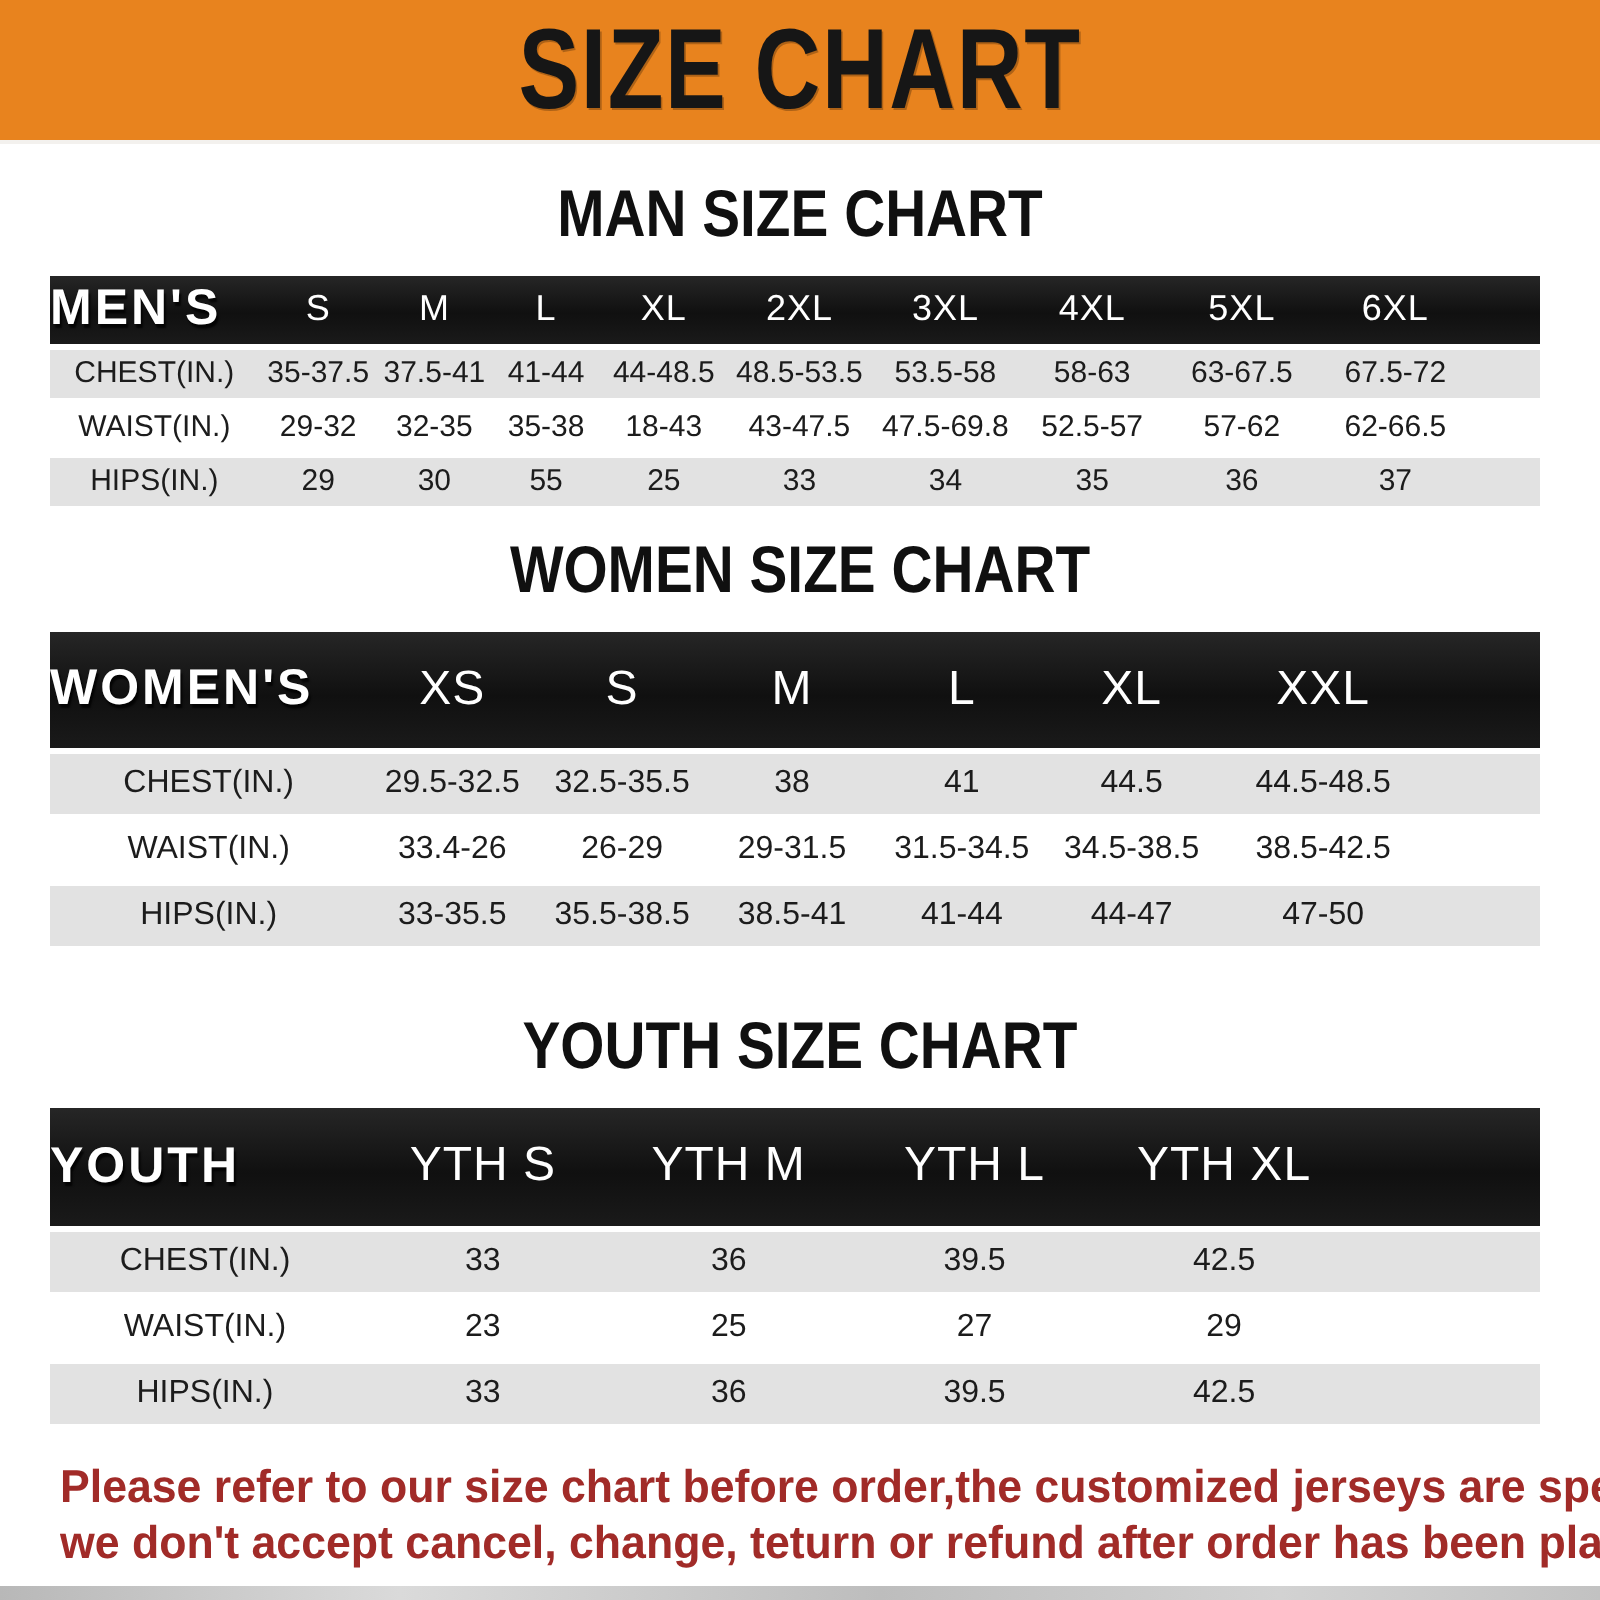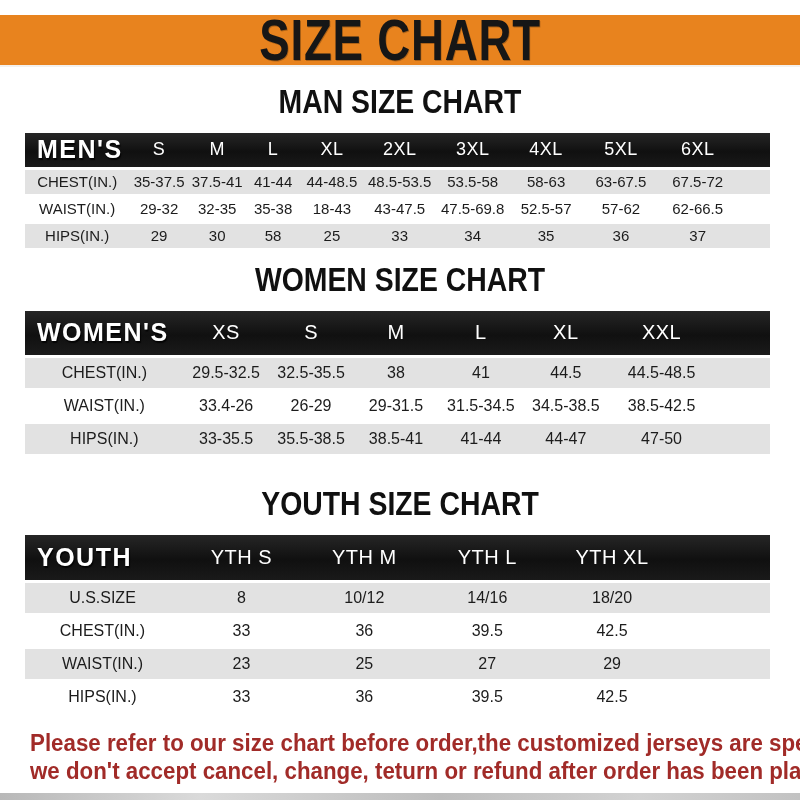--- a/index.html
+++ b/index.html
@@ -7,25 +7,24 @@
   body {
     width: 800px; height: 800px;
     background: #ffffff;
     font-family: "Liberation Sans", sans-serif;
     position: relative;
     overflow: hidden;
   }
 
   
   .banner {
-    height: 52px;
+    height: 72px;
     background: var(--orange, #E8831E);
     display: flex; align-items: center; justify-content: center;
     border-bottom: 2px solid #f3f1ee;
-    margin-top: 15px;
   }
   .banner-title {
     font-size: 57px; font-weight: 800; color: #161616;
     transform: scaleX(0.80); white-space: nowrap; letter-spacing: 1px;
     text-shadow: 1px 1px 0 rgba(0,0,0,0.25);
   }
 
   
   .section-title {
     text-align: center; font-size: 33px; font-weight: 800; color: #101010;
@@ -40,39 +39,39 @@
     width: 745px; margin: 12px 0 0 25px;
     border-collapse: collapse; table-layout: fixed;
   }
   .size-table thead th {
     background: linear-gradient(180deg, #262626 0%, #101010 55%, #1a1a1a 100%);
     color: #ffffff; font-weight: normal;
     border-bottom: 3px solid #ffffff;
     text-align: center; letter-spacing: 0.5px;
   }
   .size-table th.group-label {
-    text-align: left; padding-left: 12px;
+    text-align: left; padding-left: 0;
     font-weight: bold; letter-spacing: 1.5px;
     font-size: 25px;
     text-shadow: 1px 2px 1px rgba(0,0,0,0.8);
   }
   .size-table tbody td {
     text-align: center; color: #1c1c1c;
     border-bottom: 3px solid #ffffff;
   }
   .size-table tbody tr:nth-child(odd) td { background: var(--rowgray, #E2E2E2); }
   .size-table tbody tr:nth-child(even) td { background: #ffffff; }
 
   .men thead tr { height: 35px; }
   .men thead th { font-size: 18px; }
   .men tbody tr { height: 27px; }
   .men tbody td { font-size: 15px; }
 
-  .women thead tr, .youth thead tr { height: 46px; }
-  .women thead th, .youth thead th { font-size: 20px; }
+  .women thead tr, .youth thead tr { height: 60px; }
+  .women thead th, .youth thead th { font-size: 24px; }
   .women tbody tr, .youth tbody tr { height: 33px; }
   .women tbody td, .youth tbody td { font-size: 16px; }
 
   
   .disclaimer {
     margin: 14px 0 0 30px;
     color: var(--red, #A12B28);
     font-size: 23px; line-height: 28px; font-weight: 600;
     transform: scaleX(0.97); transform-origin: left center;
     white-space: nowrap;
@@ -145,21 +144,21 @@
           <td>47.5-69.8</td>
           <td>52.5-57</td>
           <td>57-62</td>
           <td>62-66.5</td>
           <td></td>
         </tr>
         <tr>
           <td>HIPS(IN.)</td>
           <td>29</td>
           <td>30</td>
-          <td>58</td>
+          <td>55</td>
           <td>25</td>
           <td>33</td>
           <td>34</td>
           <td>35</td>
           <td>36</td>
           <td>37</td>
           <td></td>
         </tr>
       </tbody>
     </table>
@@ -241,28 +240,20 @@
           <th class="group-label">YOUTH</th>
           <th>YTH S</th>
           <th>YTH M</th>
           <th>YTH L</th>
           <th>YTH XL</th>
           <th></th>
         </tr>
       </thead>
       <tbody>
         <tr>
-          <td>U.S.SIZE</td>
-          <td>8</td>
-          <td>10/12</td>
-          <td>14/16</td>
-          <td>18/20</td>
-          <td></td>
-        </tr>
-        <tr>
           <td>CHEST(IN.)</td>
           <td>33</td>
           <td>36</td>
           <td>39.5</td>
           <td>42.5</td>
           <td></td>
         </tr>
         <tr>
           <td>WAIST(IN.)</td>
           <td>23</td>

